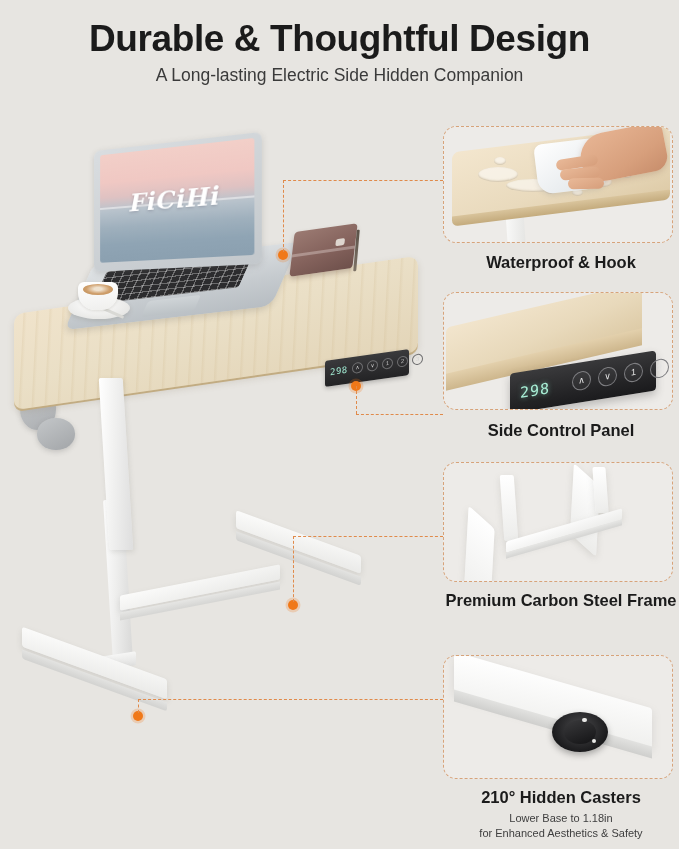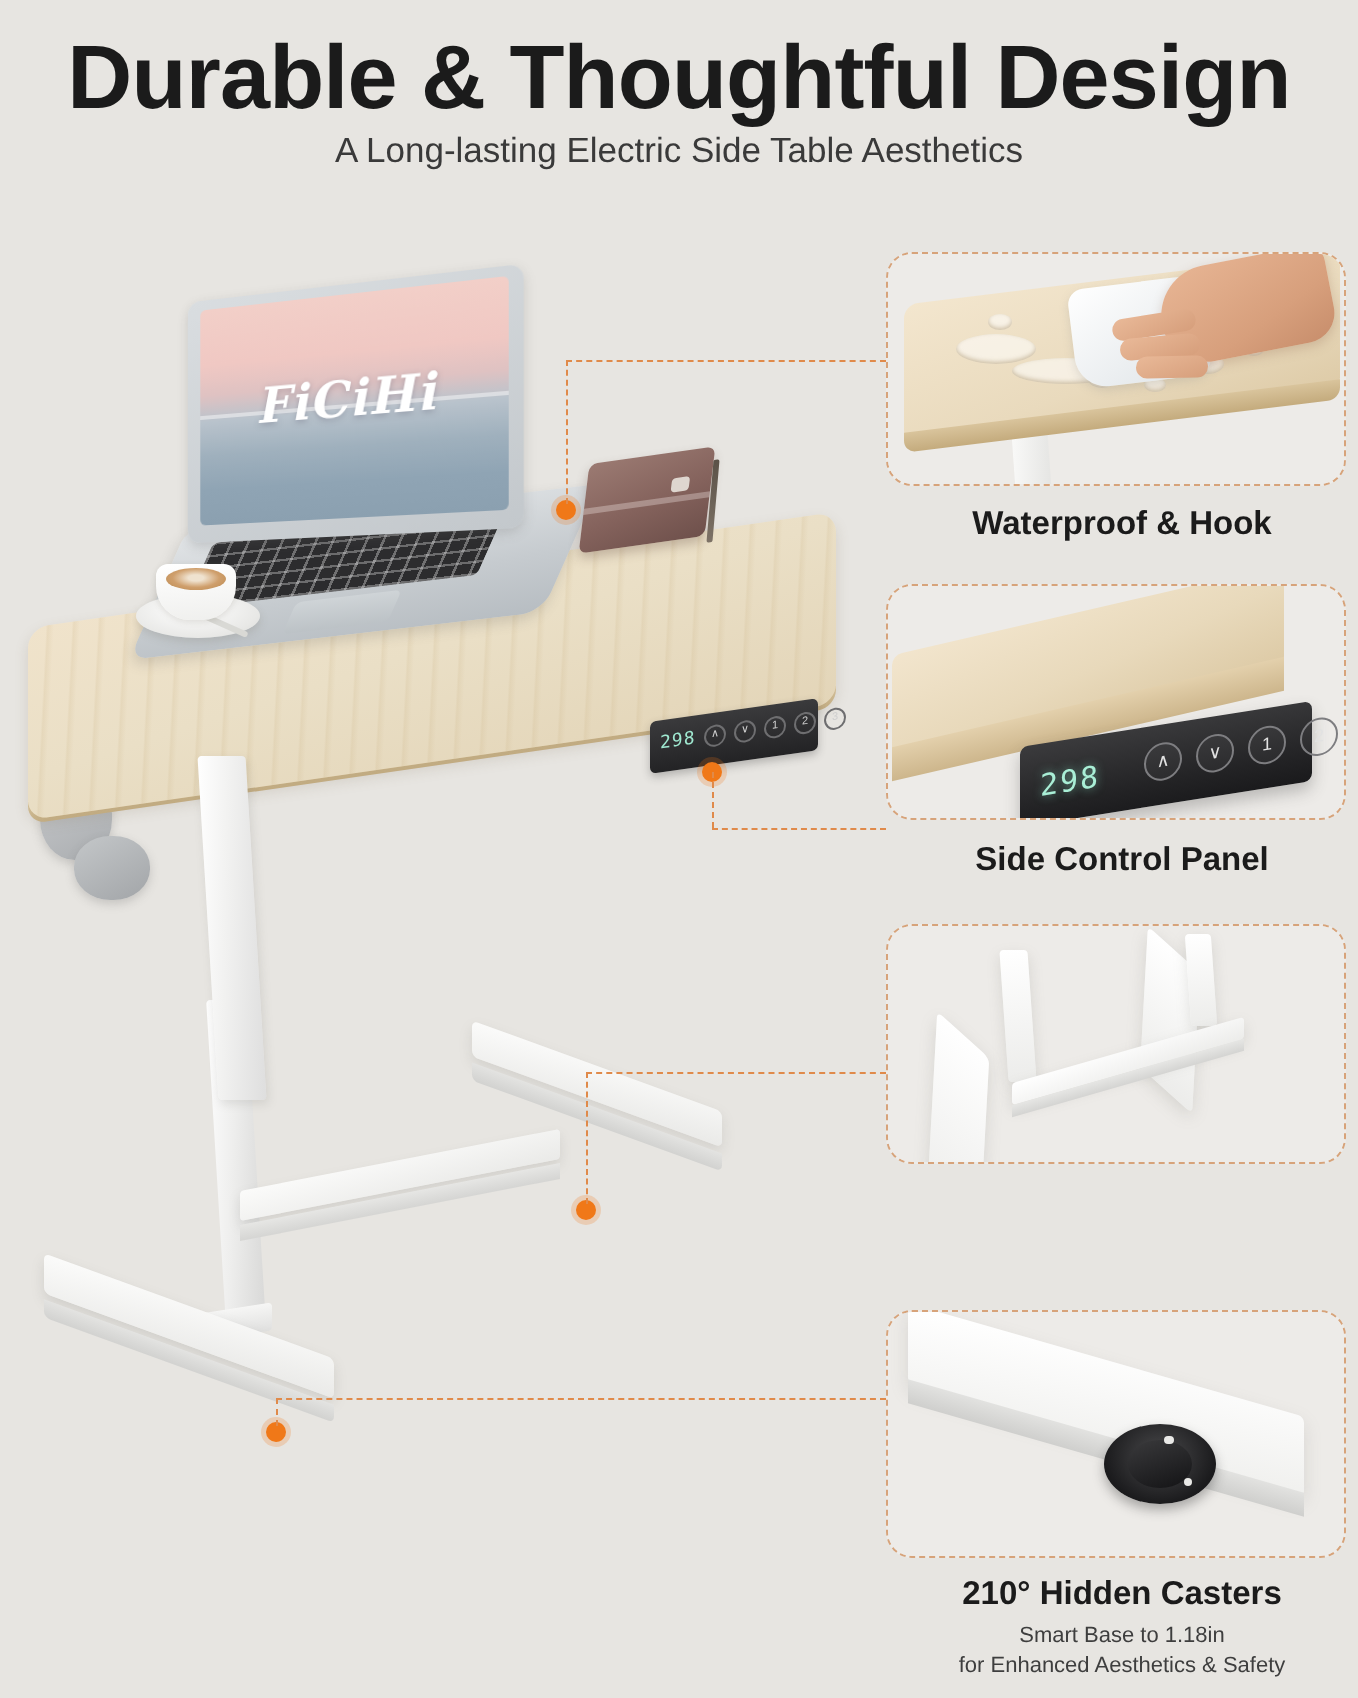--- a/index.html
+++ b/index.html
@@ -8,21 +8,21 @@
     background:#e7e5e1;
     font-family:"Liberation Sans","DejaVu Sans",sans-serif;
     overflow:hidden;position:relative;
     -webkit-font-smoothing:antialiased;
   }
   .stage{position:absolute;inset:0;}
 
   
   .header{position:absolute;left:0;top:18px;width:679px;text-align:center;}
   .title{
-    font-size:45px;font-weight:700;color:#1b1b1b;
+    font-size:37px;font-weight:700;color:#1b1b1b;
     letter-spacing:-0.4px;line-height:42px;white-space:nowrap;
   }
   .subtitle{
     font-size:17.5px;font-weight:400;color:#3a3a3a;
     line-height:24px;margin-top:3px;white-space:nowrap;
   }
 
   
   .panel{position:absolute;}
   .panel-frame{
@@ -346,21 +346,21 @@
   }
   .p4-spk{position:absolute;background:#e9e9e7;border-radius:2px;}
 </style>
 </head>
 <body>
 
 <div class="stage">
 
   <div class="header">
     <div class="title">Durable &amp; Thoughtful Design</div>
-    <div class="subtitle">A Long-lasting Electric Side Table Aesthetics</div>
+    <div class="subtitle">A Long-lasting Electric Side Hidden Companion</div>
   </div>
 
   <div class="scene">
 
     <div class="hook"></div>
     <div class="hook-tip"></div>
     <div class="hp-band"></div>
     <div class="hp-cup-a"></div>
     <div class="hp-cup-b"></div>
 
@@ -483,30 +483,31 @@
       <div class="p3-bar" style="left:58px;top:12px;width:14px;height:66px;
            transform:skewX(4deg);border-radius:2px;"></div>
       <div class="p3-bar" style="left:150px;top:4px;width:13px;height:46px;
            transform:skewX(4deg);border-radius:2px;"></div>
 
       <div class="p3-bar" style="left:62px;top:62px;width:116px;height:11px;
            transform:skewY(-16deg);border-radius:2px;"></div>
       <div class="p3-side" style="left:62px;top:73px;width:116px;height:6px;
            transform:skewY(-16deg);"></div>
     </div>
+    <div class="panel-caption" style="top:128px;">Premium Carbon Steel Frame</div>
   </div>
 
   <div class="panel" style="left:443px;top:655px;width:236px;height:190px;">
     <div class="panel-frame" style="width:230px;height:124px;">
       <div class="p4-top"></div>
       <div class="p4-side"></div>
       <div class="p4-caster-ring">
         <div class="p4-caster-in"></div>
         <div class="p4-spk" style="left:30px;top:6px;width:5px;height:4px;"></div>
         <div class="p4-spk" style="left:40px;top:27px;width:4px;height:4px;"></div>
       </div>
     </div>
     <div class="panel-caption" style="top:132px;">210° Hidden Casters</div>
-    <div class="panel-sub" style="top:156px;">Smart Base to 1.18in</div>
+    <div class="panel-sub" style="top:156px;">Lower Base to 1.18in</div>
     <div class="panel-sub" style="top:171px;text-align:center;">for Enhanced Aesthetics &amp; Safety</div>
   </div>
 
 </div>
 
 </body></html>

